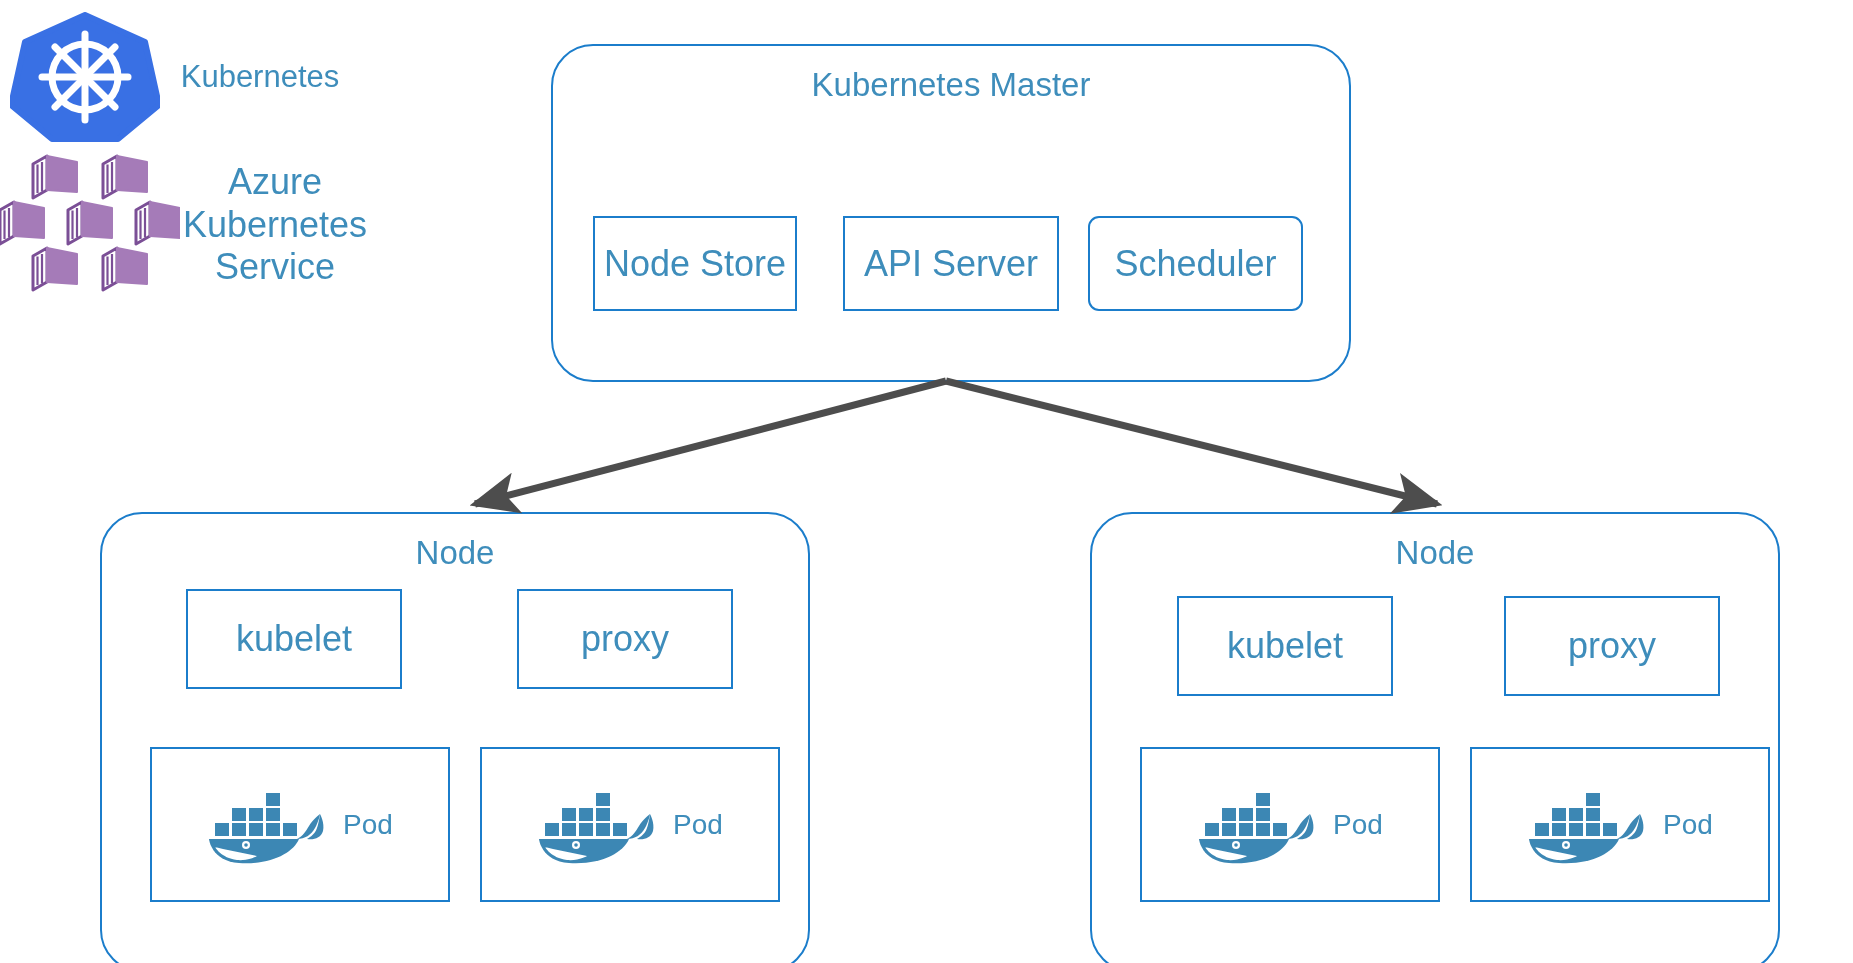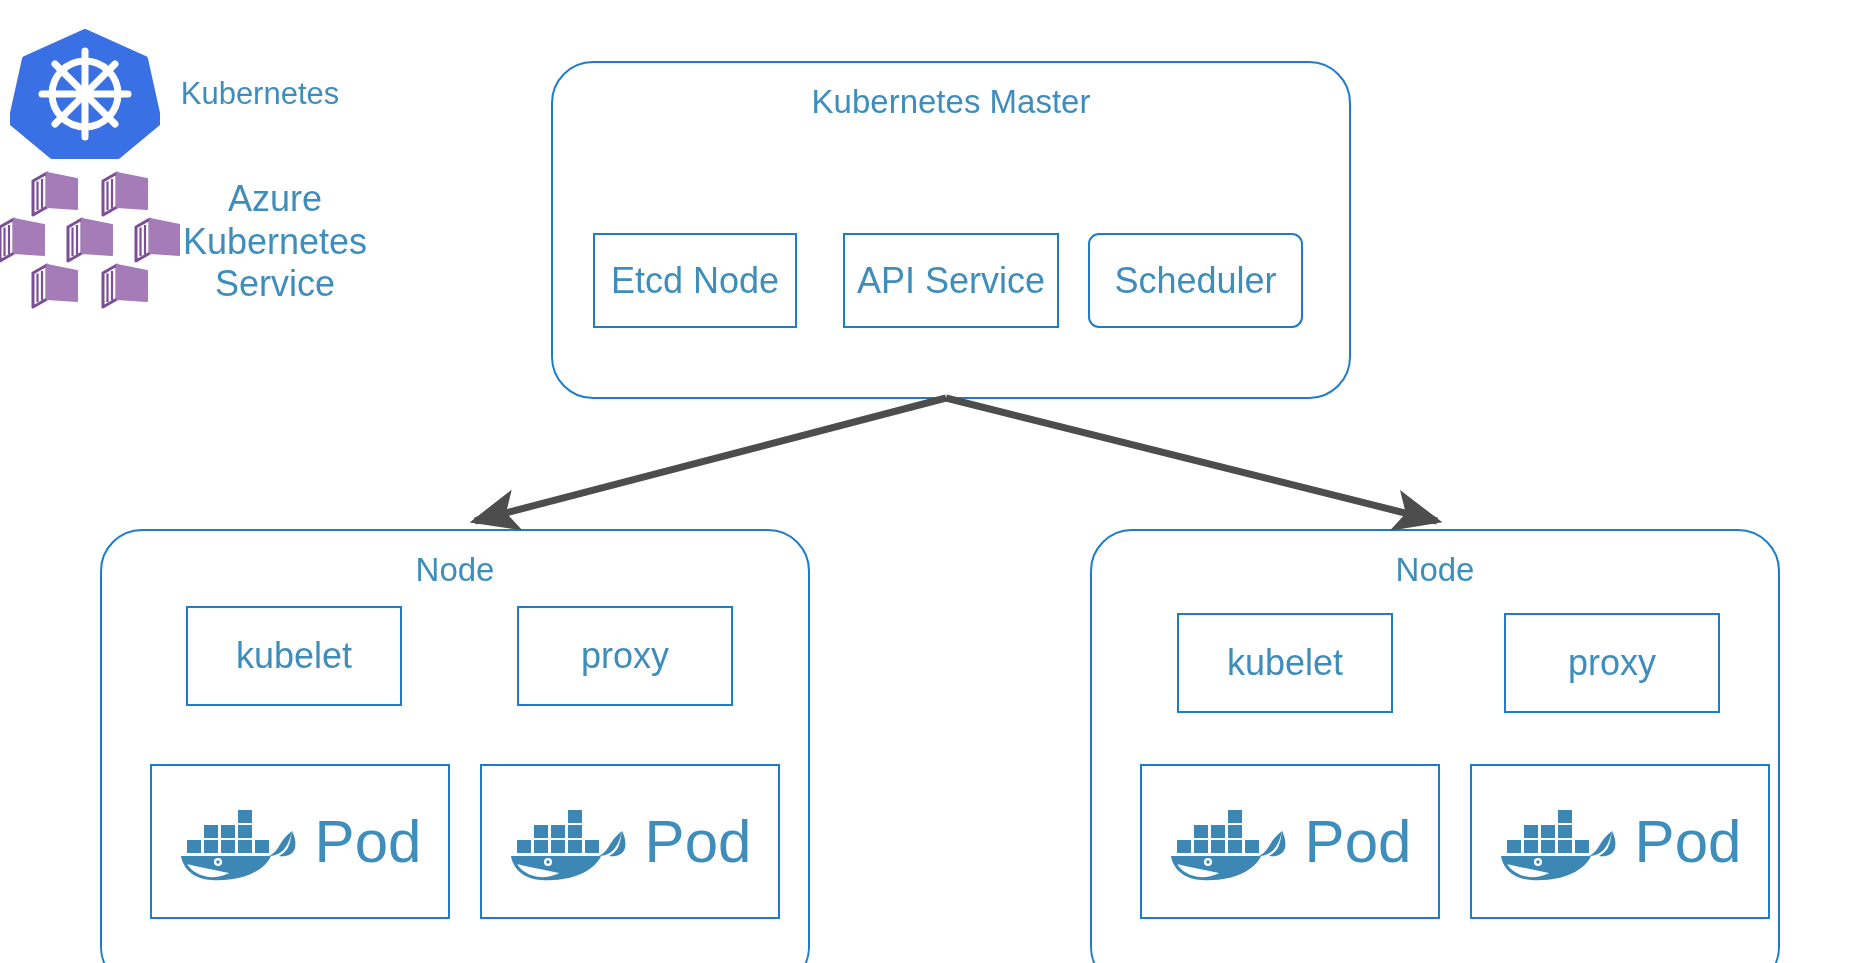--- a/index.html
+++ b/index.html
@@ -9,21 +9,21 @@
   }
   body {
     font-family: "Liberation Sans", sans-serif;
     width: 1853px;
     height: 963px;
     position: relative;
     overflow: hidden;
   }
   .stage {
     position: absolute;
-    left: 0; top: 17px;
+    left: 0; top: 0;
     width: 1853px;
     height: 784px;
   }
 
   
   .legend-row {
     position: absolute;
     display: flex;
     align-items: center;
   }
@@ -96,21 +96,21 @@
     background: transparent;
   }
   .pod-icon {
     width: 120px;
     height: 84px;
     flex: 0 0 auto;
     display: block;
   }
   .pod-label {
     color: #3E8DBB;
-    font-size: 60px;
+    font-size: 28px;
     line-height: 1;
   }
 
   
   #arrow-layer {
     position: absolute;
     left: 0; top: 0;
     width: 1853px;
     height: 963px;
     pointer-events: none;
@@ -162,24 +162,24 @@
     </svg>
     <div class="legend-label">Azure
 Kubernetes
 Service</div>
   </div>
 
   <div class="group" id="master-group" style="left:551px; top:44px; width:800px; height:338px;">
     <div class="group-title" style="top:22px;">Kubernetes Master</div>
 
     <div class="box" style="left:40px; top:170px; width:204px; height:95px;">
-      <span class="box-label">Etcd Node</span>
+      <span class="box-label">Node Store</span>
     </div>
     <div class="box" style="left:290px; top:170px; width:216px; height:95px;">
-      <span class="box-label">API Service</span>
+      <span class="box-label">API Server</span>
     </div>
     <div class="box" style="left:535px; top:170px; width:215px; height:95px;border-radius:11px;">
       <span class="box-label">Scheduler</span>
     </div>
   </div>
 
   <div class="group" id="node-left-group" style="left:100px; top:512px; width:710px; height:460px;">
     <div class="group-title" style="top:22px;">Node</div>
 
     <div class="box" style="left:84px; top:75px; width:216px; height:100px;">

